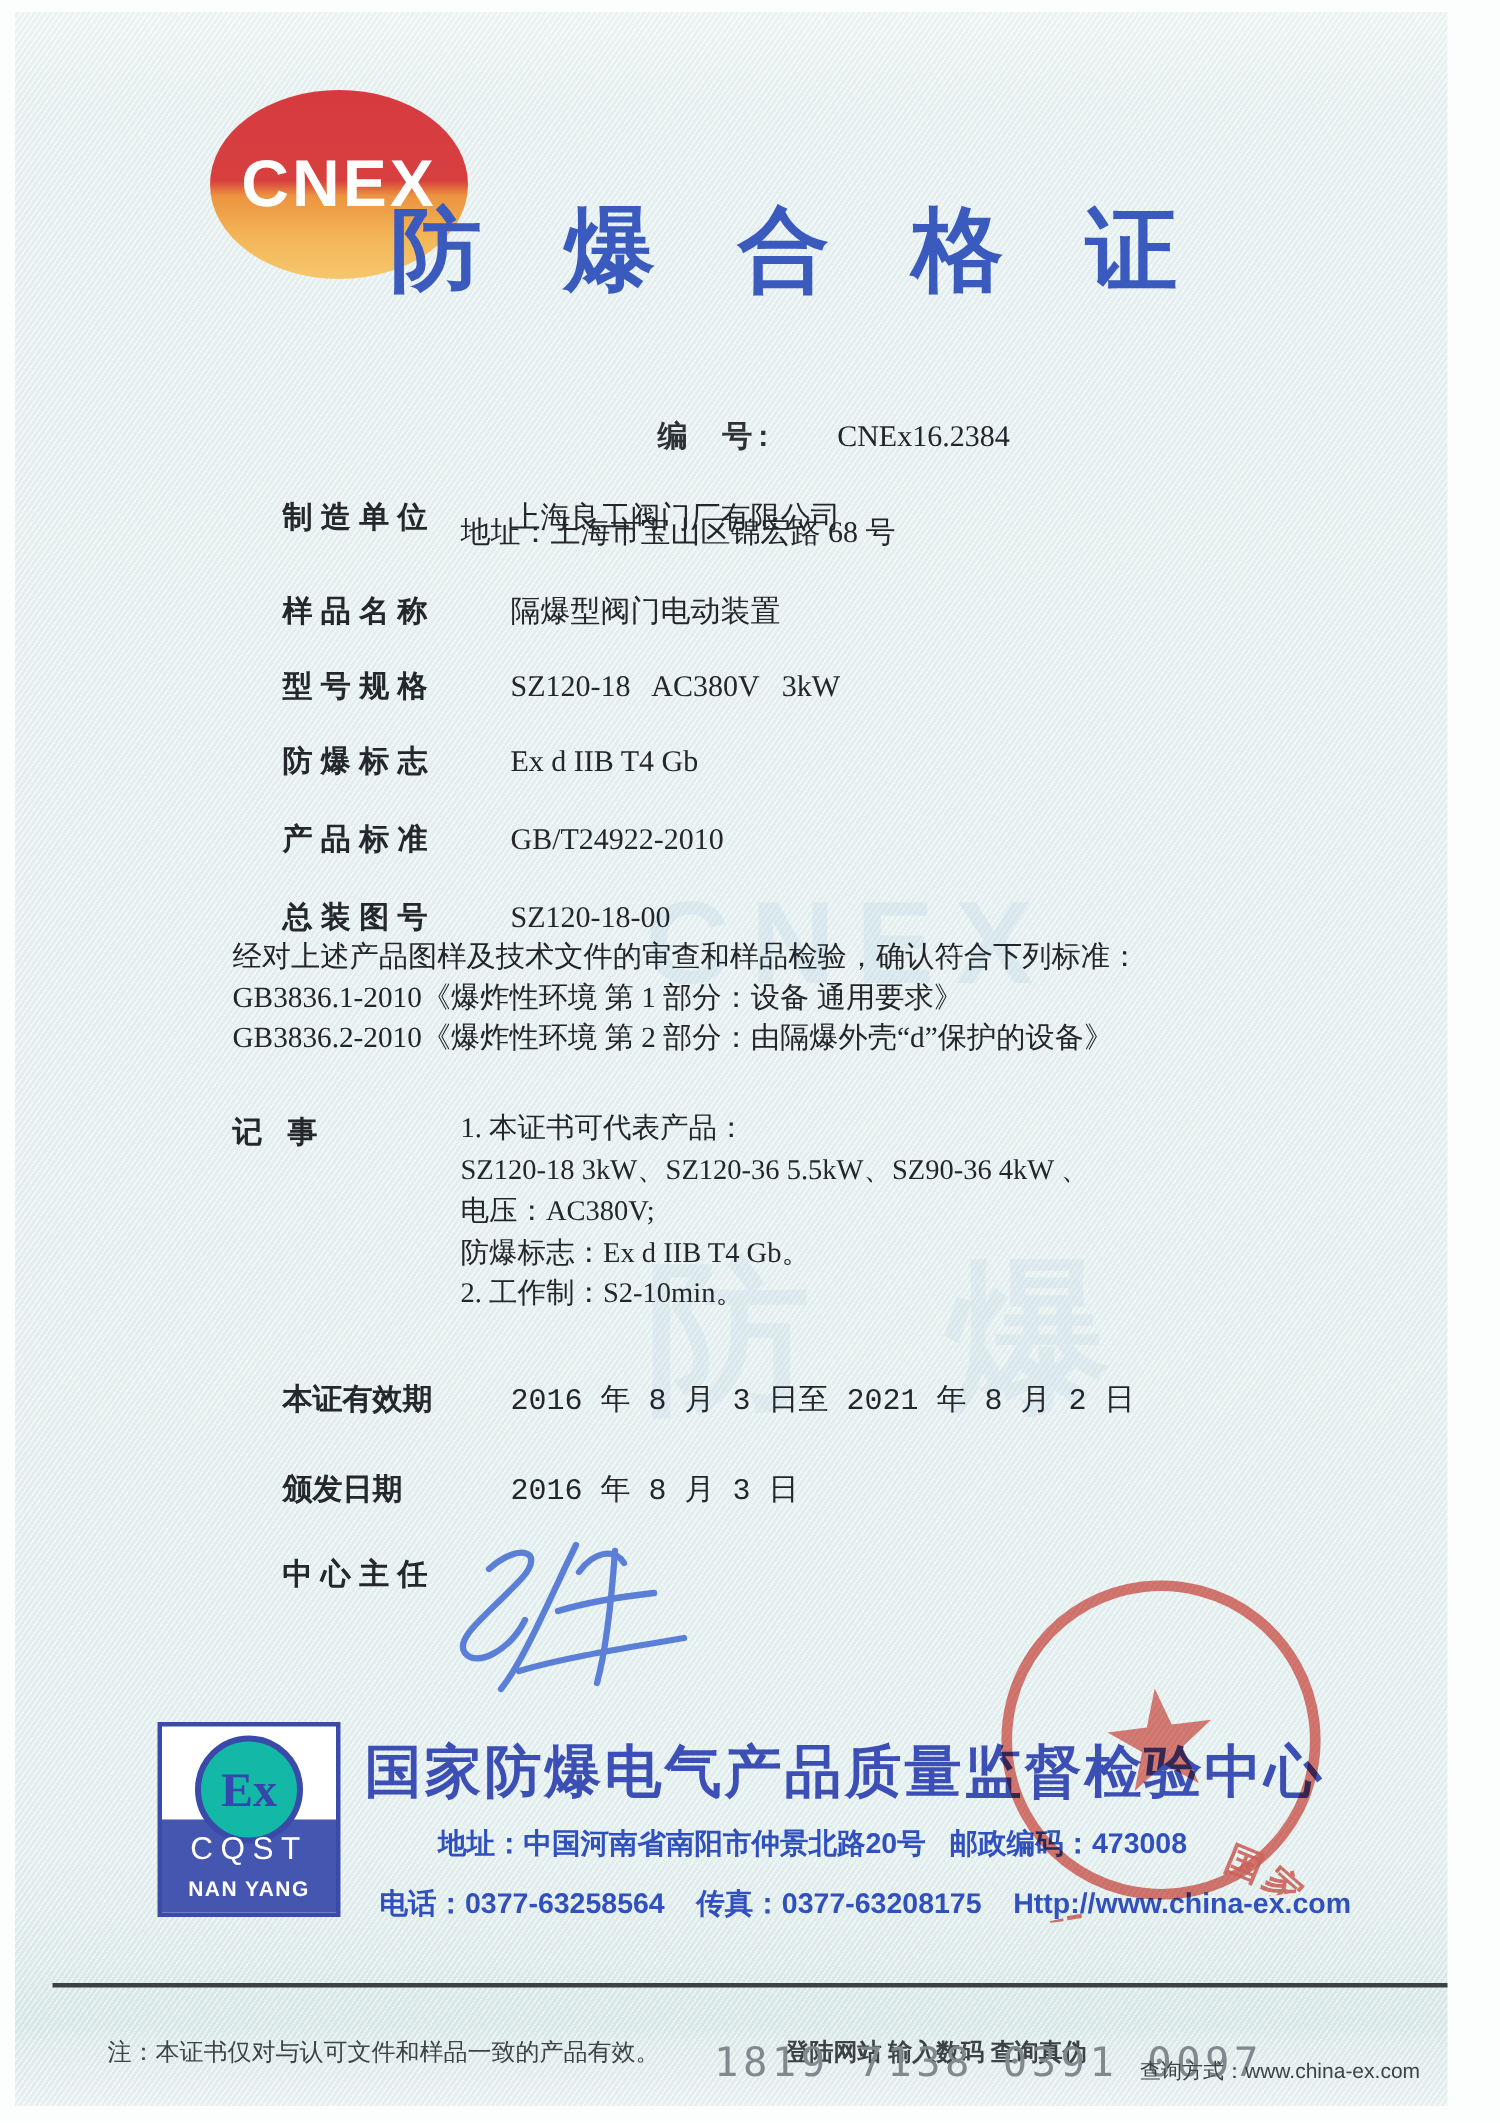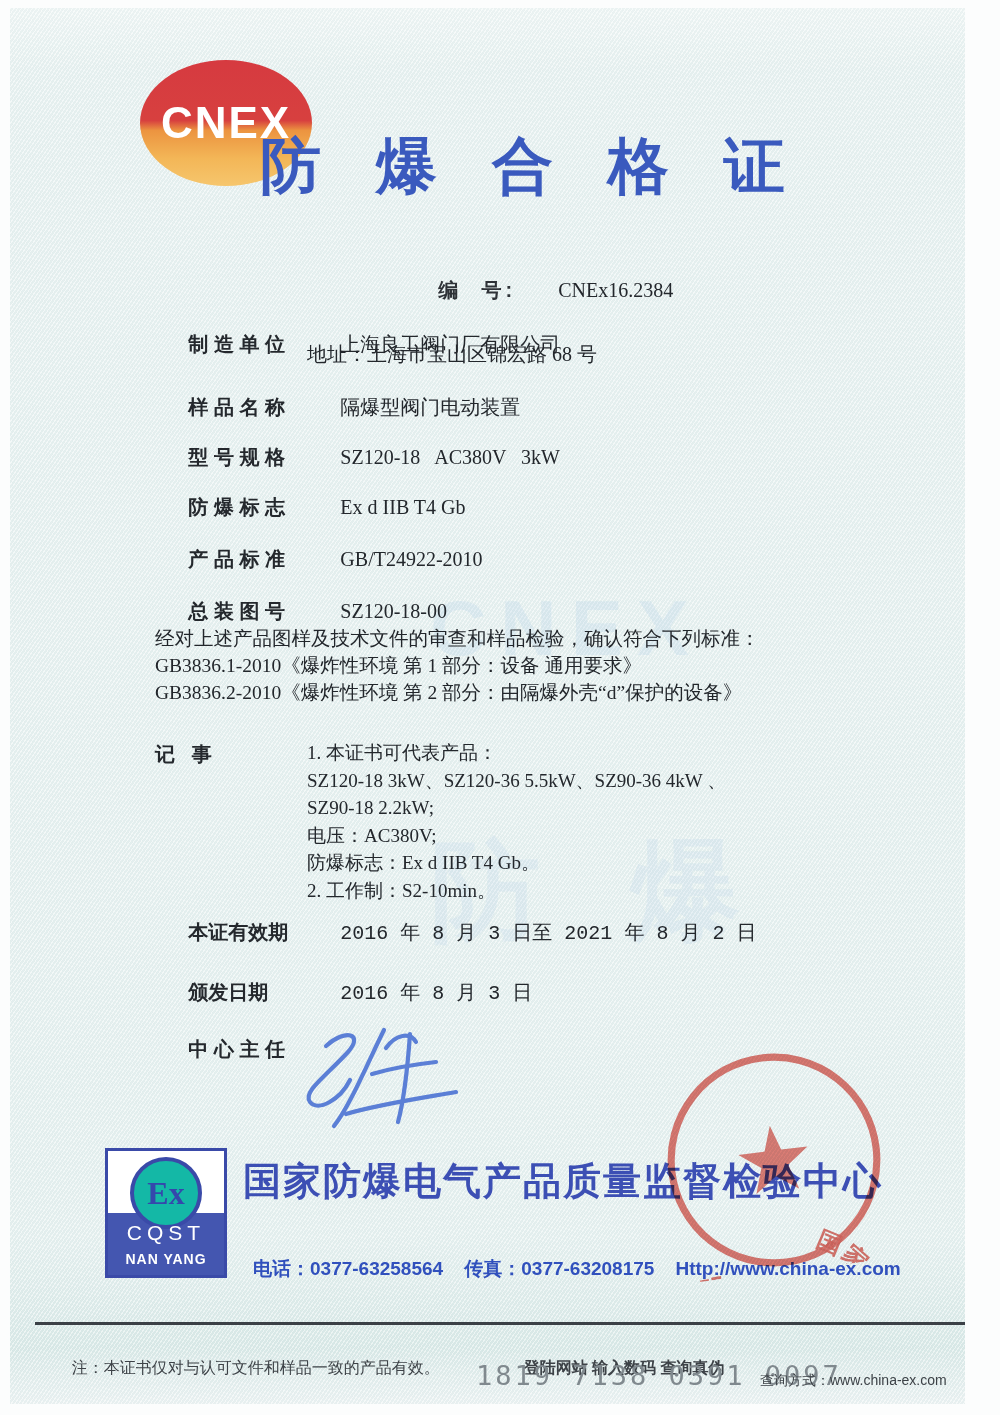--- a/index.html
+++ b/index.html
@@ -104,21 +104,20 @@
     <div class="statement">
       <div>经对上述产品图样及技术文件的审查和样品检验，确认符合下列标准：</div>
       <div>GB3836.1-2010《爆炸性环境 第 1 部分：设备 通用要求》</div>
       <div>GB3836.2-2010《爆炸性环境 第 2 部分：由隔爆外壳“d”保护的设备》</div>
     </div>
 
     <div class="notes-label">记   事</div>
     <div class="notes">
       <div>1. 本证书可代表产品：</div>
       <div>SZ120-18 3kW、SZ120-36 5.5kW、SZ90-36 4kW 、</div>
-      <div>SZ90-18 2.2kW;</div>
       <div>电压：AC380V;</div>
       <div>防爆标志：Ex d IIB T4 Gb。</div>
       <div>2. 工作制：S2-10min。</div>
     </div>
 
     <div class="kv" style="left:145px;top:888px;">
       <span class="klabel">本证有效期</span><span class="kvalue">2016 年 8 月 3 日至 2021 年 8 月 2 日</span>
     </div>
     <div class="kv" style="left:145px;top:948px;">
       <span class="klabel">颁发日期</span><span class="kvalue">2016 年 8 月 3 日</span>
@@ -152,20 +151,21 @@
     <div class="exlogo">
       <div class="bluepart"></div>
       <div class="excircle">
         <span>Ex</span>
       </div>
       <div class="cqst">CQST</div>
       <div class="nanyang">NAN YANG</div>
     </div>
 
     <div class="orgname">国家防爆电气产品质量监督检验中心</div>
+    <div class="orgaddr">地址：中国河南省南阳市仲景北路20号   邮政编码：473008</div>
     <div class="orgtel">电话：0377-63258564    传真：0377-63208175    Http://www.china-ex.com</div>
 
     <div class="divider"></div>
     <div class="footnote">
       <span>注：本证书仅对与认可文件和样品一致的产品有效。</span><span class="hint">登陆网站 输入数码 查询真伪</span>
     </div>
     <div class="code">1819 7138 0391 0097</div>
     <div class="query">查询方式：www.china-ex.com</div>
 
   </div>

